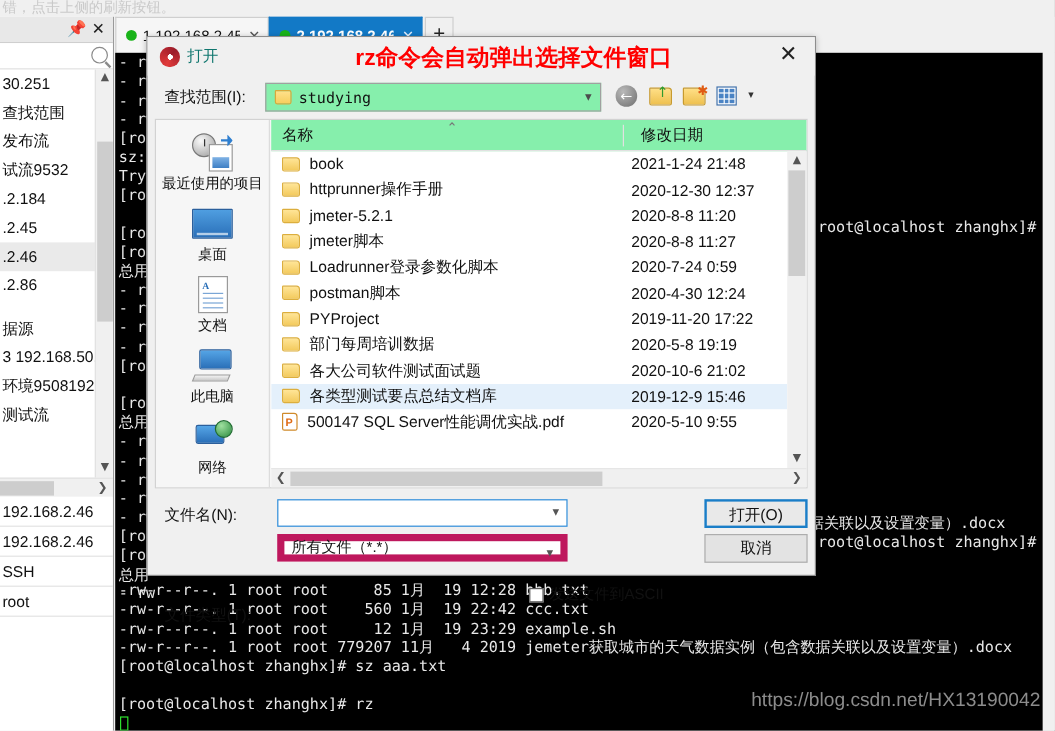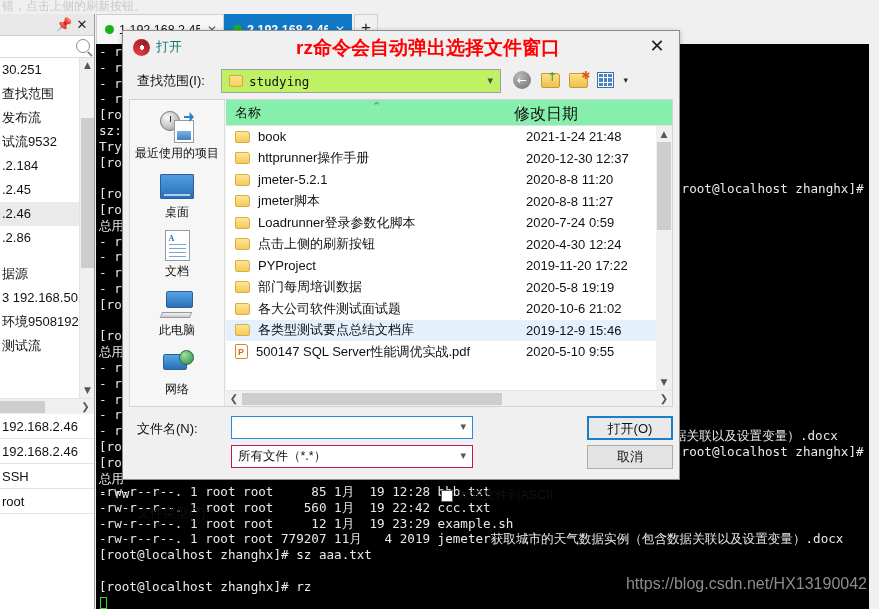--- a/index.html
+++ b/index.html
@@ -177,21 +177,21 @@
     font-family:"DejaVu Sans", sans-serif;
   }
 
   
   .lookin { position:absolute; left:0; top:36px; right:0; height:30px; }
   .lookin .lab {
     position:absolute; left:14px; top:5px; font-size:13px; color:#111;
   }
   .combo {
     position:absolute; left:98px; top:2px; width:280px; height:24px;
-    background:#bef264; border:1px solid #a0a0a0; display:flex; align-items:center;
+    background:#86efac; border:1px solid #a0a0a0; display:flex; align-items:center;
   }
   .combo .fi { width:14px; height:12px; margin:0 6px 0 7px; flex:0 0 auto;
     background:linear-gradient(#ffe08a,#f6cf5f); border:1px solid #d8a93b; border-radius:1px 2px 2px 2px; }
   .combo .val { font-size:12.5px; color:#111; font-family:"DejaVu Sans Mono", monospace; }
   .combo .car {
     position:absolute; right:7px; top:4px; font-size:11px; color:#4c4c4c;
     font-family:"DejaVu Sans", sans-serif;
   }
   .tbtn {
     position:absolute; top:3px; width:22px; height:21px; cursor:pointer;
@@ -267,21 +267,21 @@
     background:linear-gradient(#55a5e6,#2a6fb8); border:1px solid #2b5f9c; border-radius:2px; }
   .ic-net .glb { position:absolute; right:0; top:0; width:15px; height:15px; border-radius:50%;
     background:radial-gradient(circle at 35% 30%, #9fe09f, #2b8b3f); border:1px solid #1f6b30; }
 
   .filelist { position:absolute; left:96px; top:0; right:0; bottom:0; background:#fff; }
   .fl-head {
     position:absolute; left:0; top:0; right:0; height:26px;
     background:#86efac; border-bottom:1px solid #e1e1e1;
   }
   .fl-head .c1 { position:absolute; left:9px; top:4px; font-size:13px; color:#111; }
-  .fl-head .c2 { position:absolute; left:288px; top:4px; font-size:16px; color:#111; }
+  .fl-head .c2 { position:absolute; left:308px; top:4px; font-size:13px; color:#111; }
   .fl-head .sep { position:absolute; left:293px; top:4px; width:1px; height:18px; background:#e1e1e1; }
   .fl-head .sortcar { position:absolute; left:146px; top:0px; font-size:11px; color:#777;
     font-family:"DejaVu Sans", sans-serif; }
 
   .fl-rows { position:absolute; left:0; top:26px; right:16px; bottom:16px; overflow:hidden; }
   .frow { height:21.5px; display:flex; align-items:center; position:relative; cursor:pointer; }
   .frow.sel { background:#e4f0fb; }
   .frow .fi {
     width:15px; height:12px; margin-left:9px; margin-right:8px; flex:0 0 auto;
     background:linear-gradient(#ffe597,#f3ca5d); border:1px solid #dcae3d; border-radius:1px 3px 2px 2px;
@@ -311,21 +311,21 @@
 
   
   .fld-lab { position:absolute; font-size:13px; color:#111; }
   .fname-lab { left:14px; top:389px; }
   .ftype-lab { left:14px; top:441px;margin-top:32px; }
   .fld {
     position:absolute; left:108px; height:23px; background:#fff;
     display:flex; align-items:center; padding-left:6px;
   }
   .fname-fld { top:385px; width:242px; border:1.6px solid #2c8ad8; }
-  .ftype-fld { top:414px; width:242px; border:1px solid #be185d; }
+  .ftype-fld { top:414px; width:242px; border:6px solid #be185d; }
   .fld .val { font-size:12.5px; color:#111; }
   .fld .car { position:absolute; right:6px; top:3px; font-size:11px; color:#555;
     font-family:"DejaVu Sans", sans-serif; }
   .dbtn {
     position:absolute; left:464px; width:86px; height:24px;
     text-align:center; line-height:22px; font-size:13px; color:#111; cursor:pointer;
   }
   .open-btn { top:385px; background:#e9e9e9; border:2px solid #1a7ec8; }
   .cancel-btn { top:414px; background:#e3e3e3; border:1px solid #adadad; }
 
@@ -563,21 +563,21 @@
               <span class="nm">jmeter脚本</span>
               <span class="dt">2020-8-8 11:27</span>
             </div>
             <div class="frow">
               <span class="fi"></span>
               <span class="nm">Loadrunner登录参数化脚本</span>
               <span class="dt">2020-7-24 0:59</span>
             </div>
             <div class="frow">
               <span class="fi"></span>
-              <span class="nm">点击上侧的刷新按钮</span>
+              <span class="nm">postman脚本</span>
               <span class="dt">2020-4-30 12:24</span>
             </div>
             <div class="frow">
               <span class="fi"></span>
               <span class="nm">PYProject</span>
               <span class="dt">2019-11-20 17:22</span>
             </div>
             <div class="frow">
               <span class="fi"></span>
               <span class="nm">部门每周培训数据</span>

